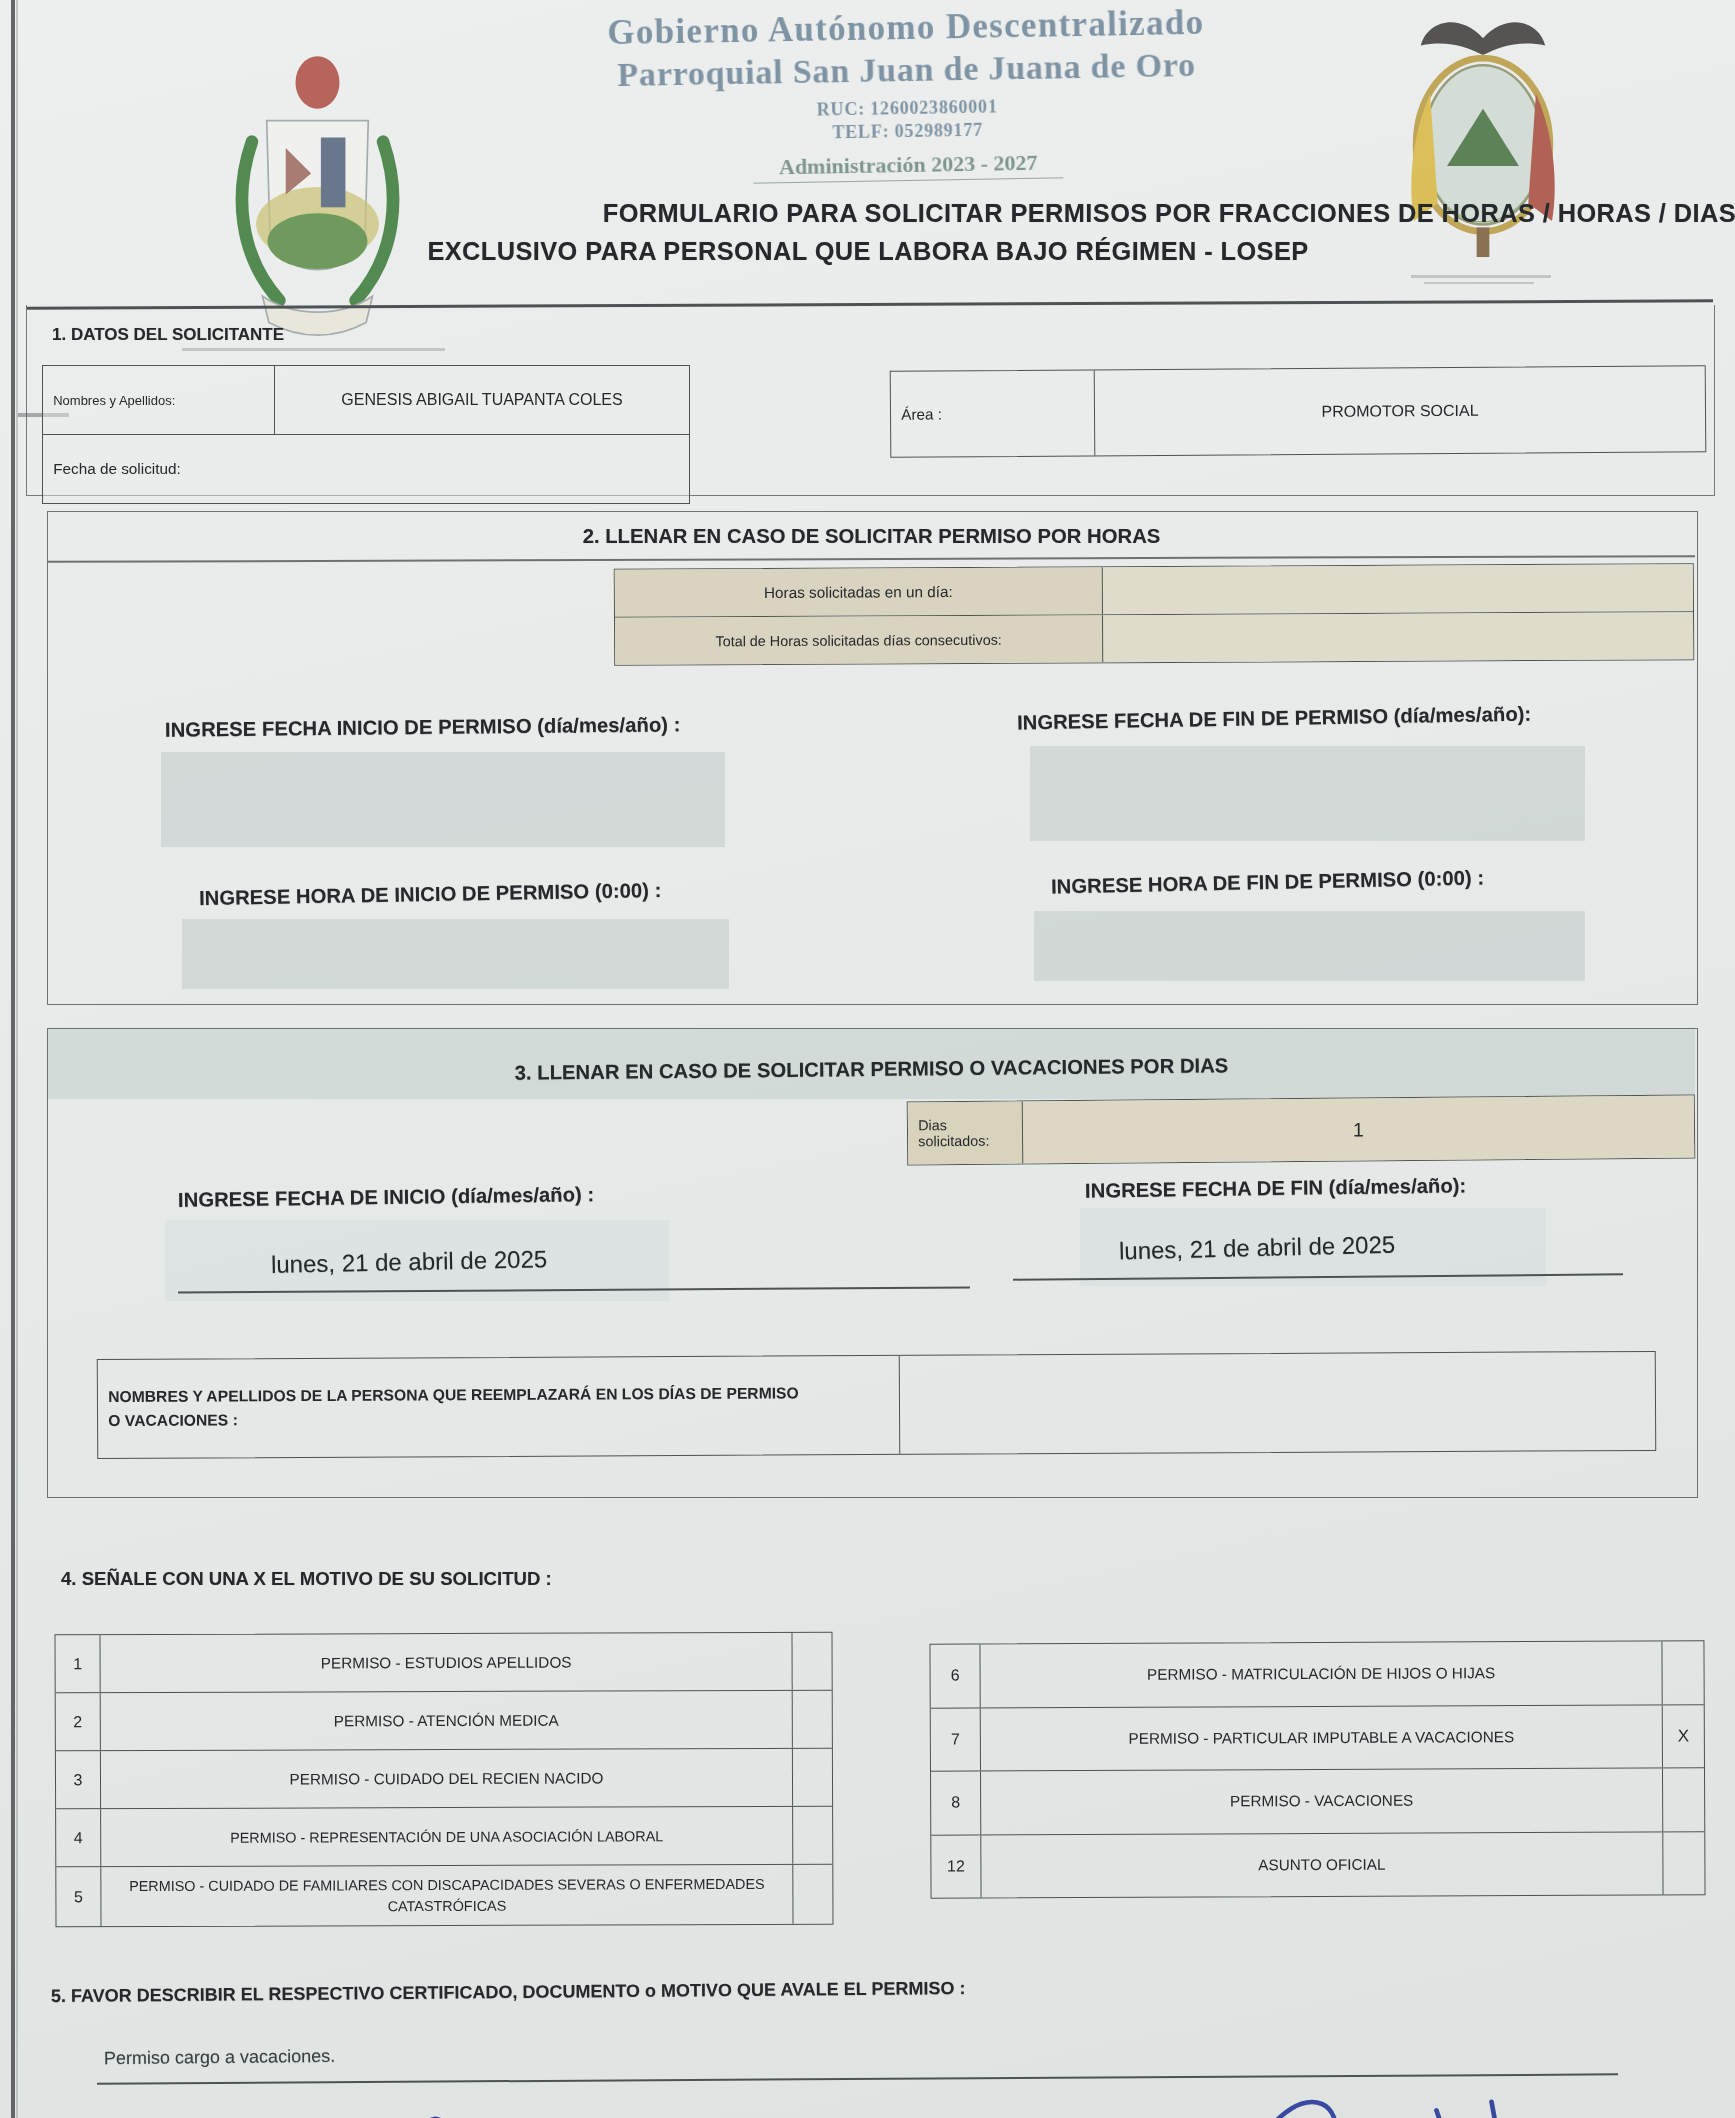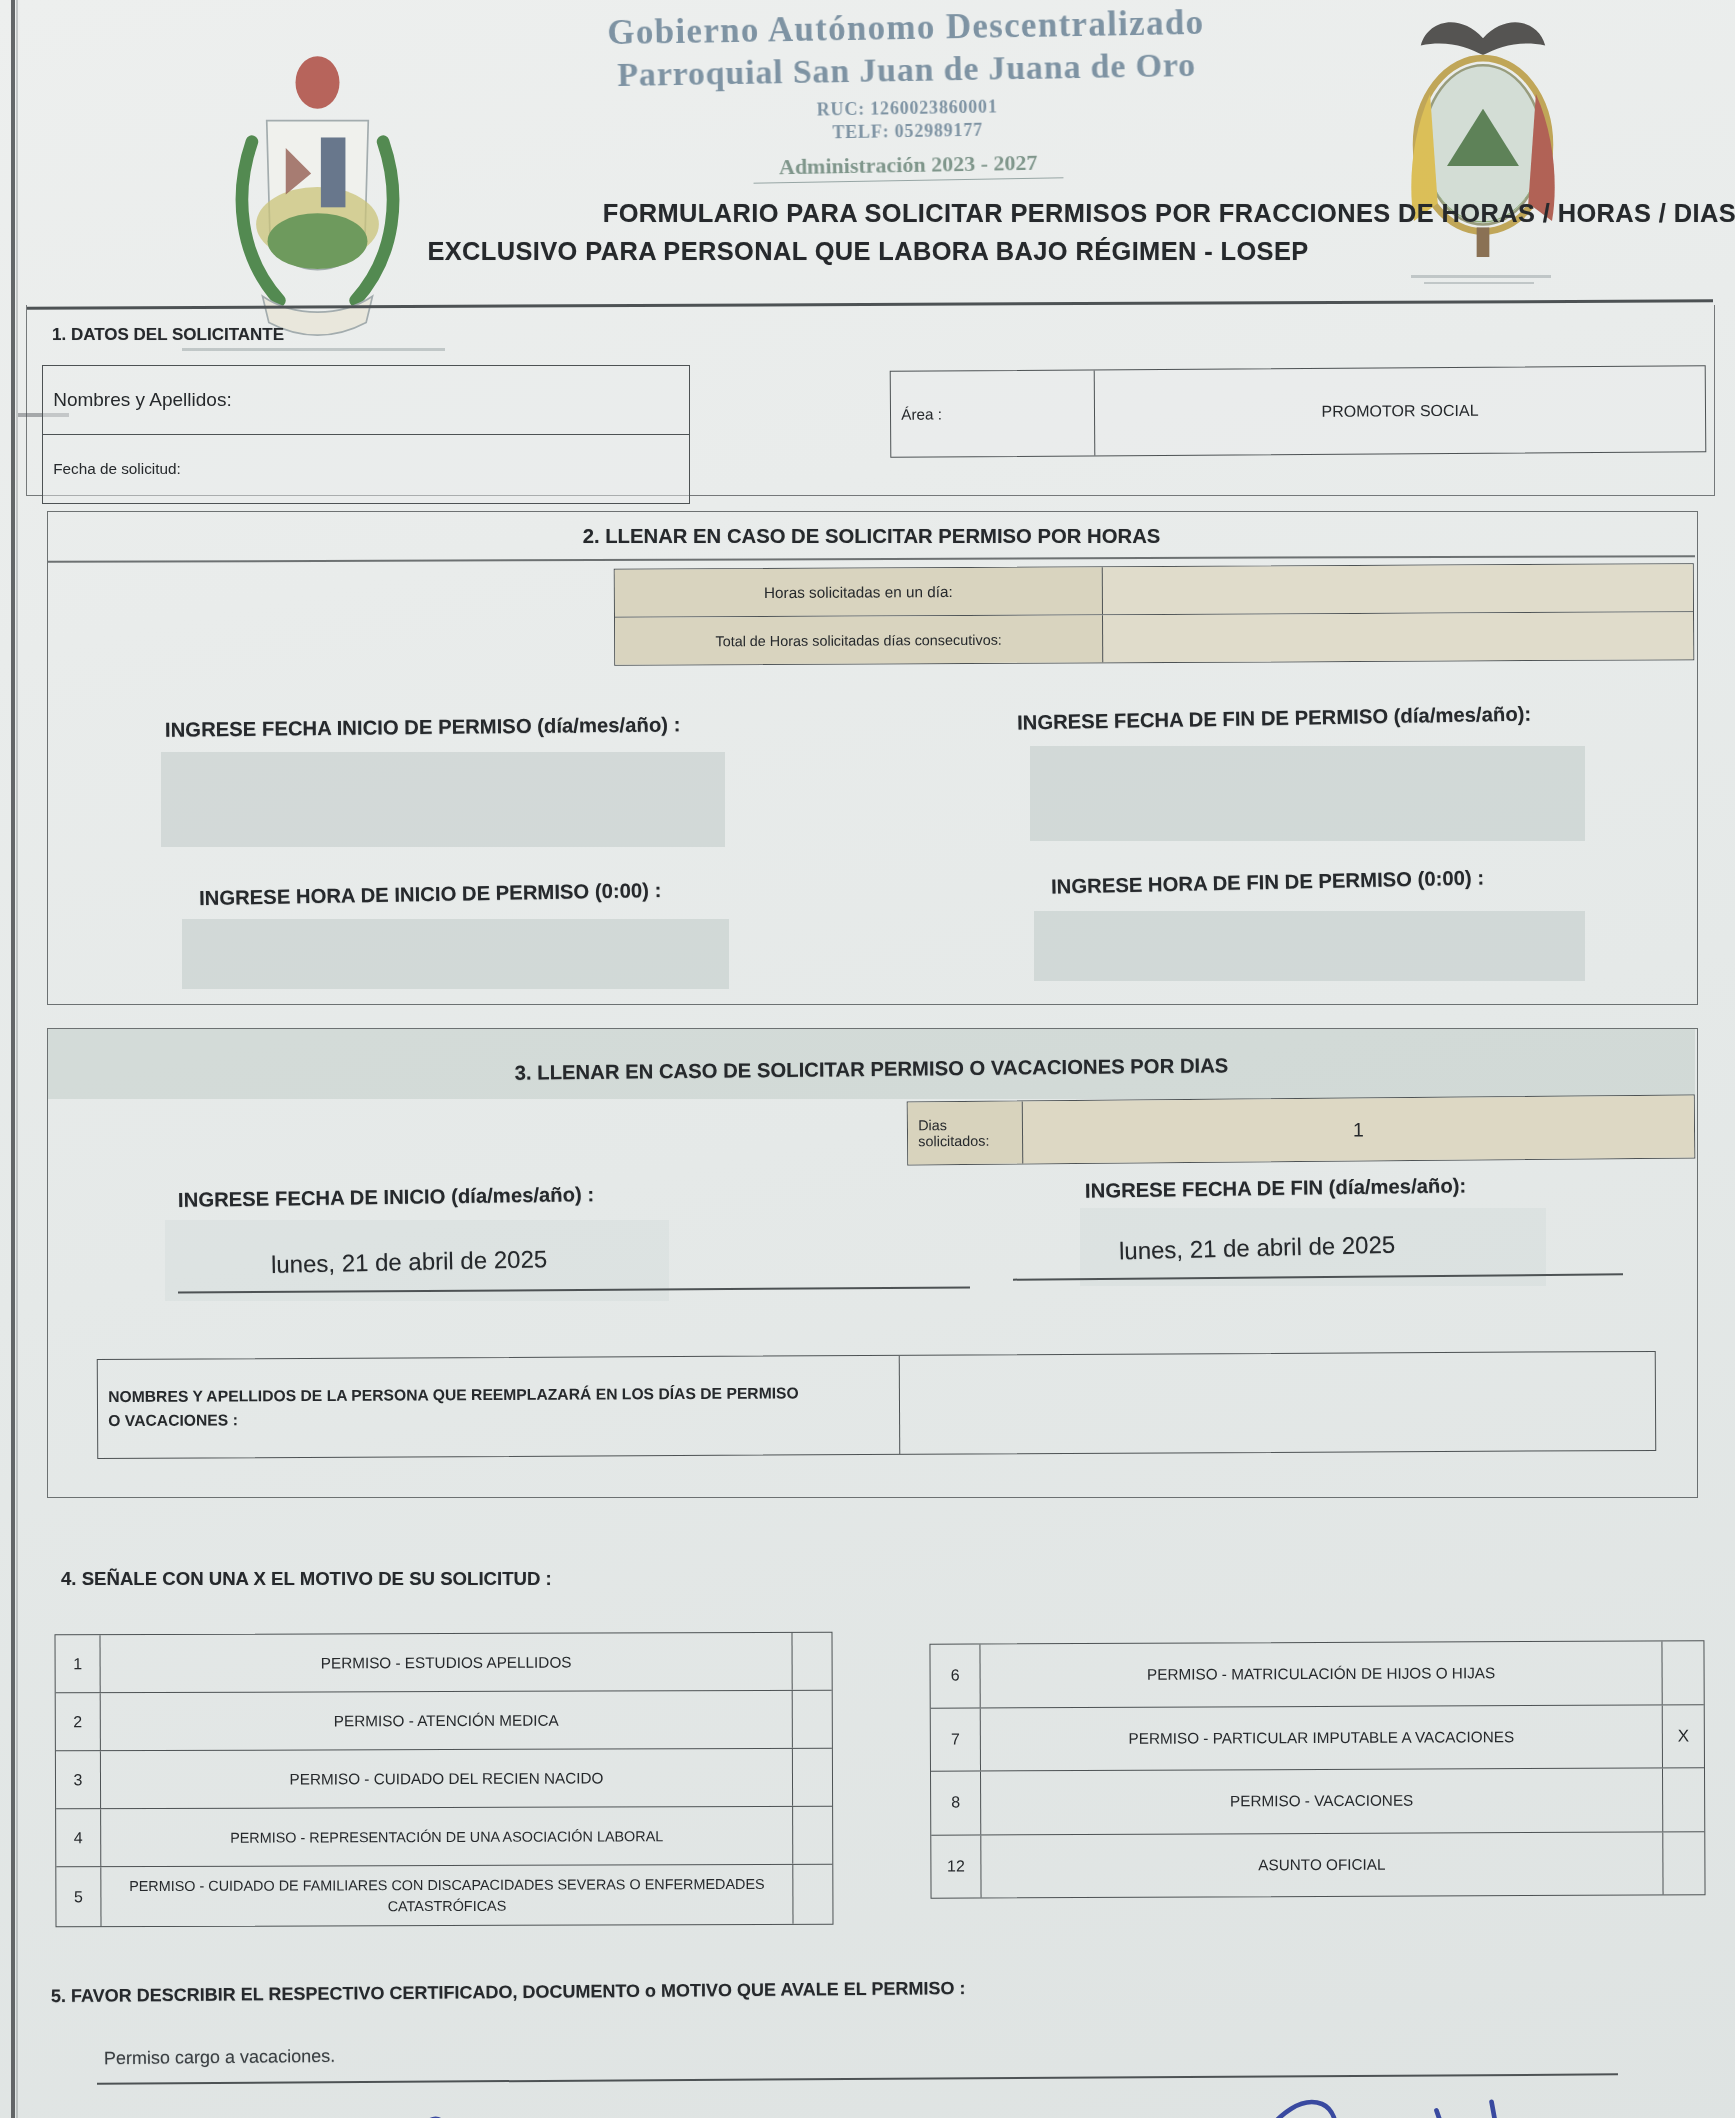--- a/index.html
+++ b/index.html
@@ -75,21 +75,24 @@
   <div class="abs c b soft" style="left:0;top:199px;width:1736px;font-size:25.4px;letter-spacing:0.4px;text-align:right;">FORMULARIO PARA SOLICITAR PERMISOS  POR FRACCIONES DE HORAS / HORAS / DIAS</div>
   <div class="abs c b soft" style="left:0;top:237px;width:1736px;font-size:25.4px;letter-spacing:0.4px;">EXCLUSIVO PARA PERSONAL QUE LABORA BAJO RÉGIMEN - LOSEP</div>
   <div class="abs line" style="left:27px;top:303px;width:1686px;height:3.4px;transform:rotate(-0.25deg);"></div>
 
   <div class="abs" style="left:26px;top:305px;width:1687px;height:190px;border:1.3px solid rgba(77,82,84,.75);border-top:none;"></div>
   <div class="abs b soft" style="left:52px;top:325px;font-size:17px;">1. DATOS DEL SOLICITANTE</div>
 
   <div class="t" style="left:42px;top:365px;width:648px;height:139px;background:rgba(236,238,237,.45);">
     <div class="tr">
       <div class="td" style="width:231px;">
-          <span style="font-size:19px;">Nombres y Apellidos:</span>
+          <span style="font-size:13px;">Nombres y Apellidos:</span>
+        </div>
+      <div class="td mid" style="flex:1;">
+          <span style="font-size:16px;">GENESIS ABIGAIL TUAPANTA COLES</span>
         </div>
     </div>
     <div class="tr">
       <div class="td" style="width:231px;">
           <span style="font-size:15.3px;">Fecha de solicitud:</span>
         </div>
     </div>
   </div>
 
   <div class="t" style="left:890px;top:368px;width:816px;height:87px;background:rgba(236,238,237,.45);transform:rotate(-0.4deg);">

